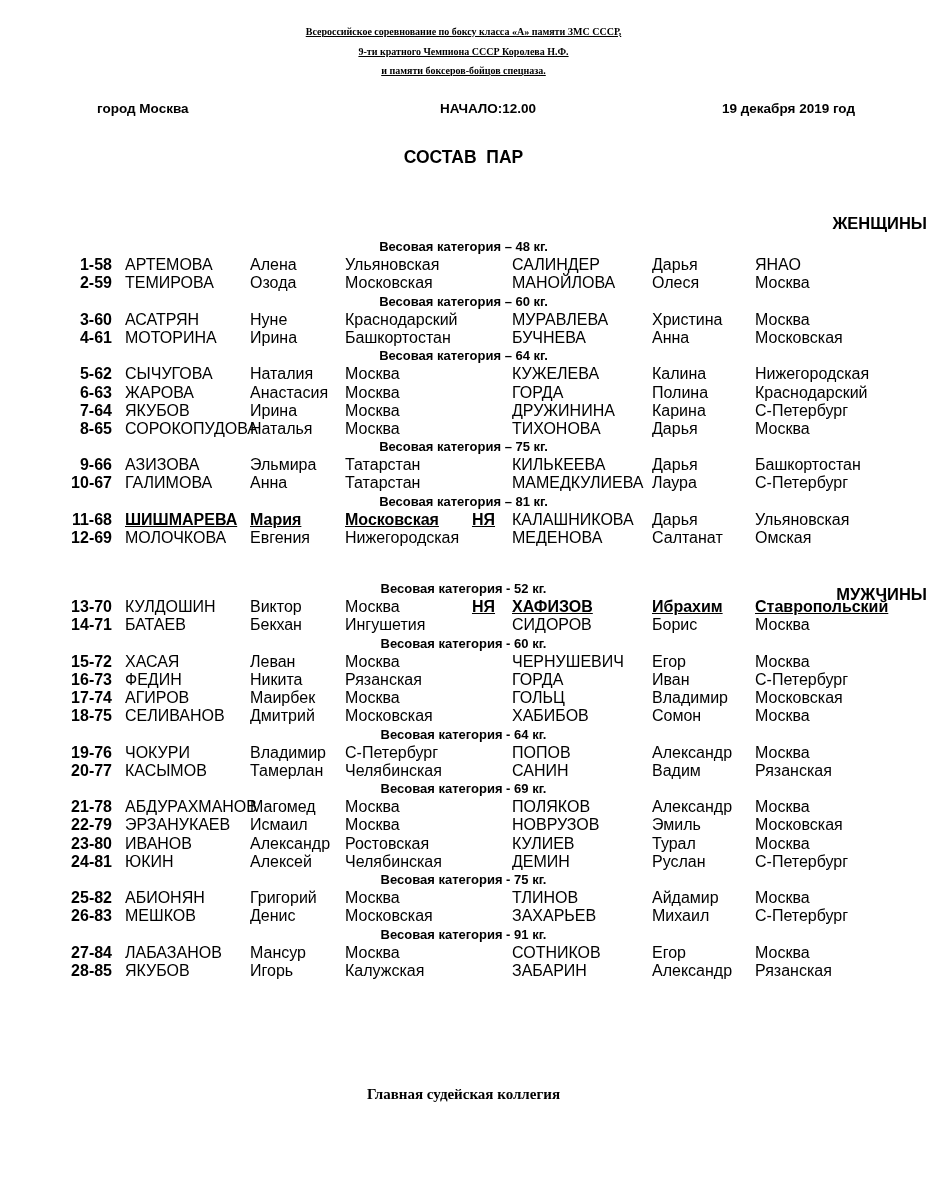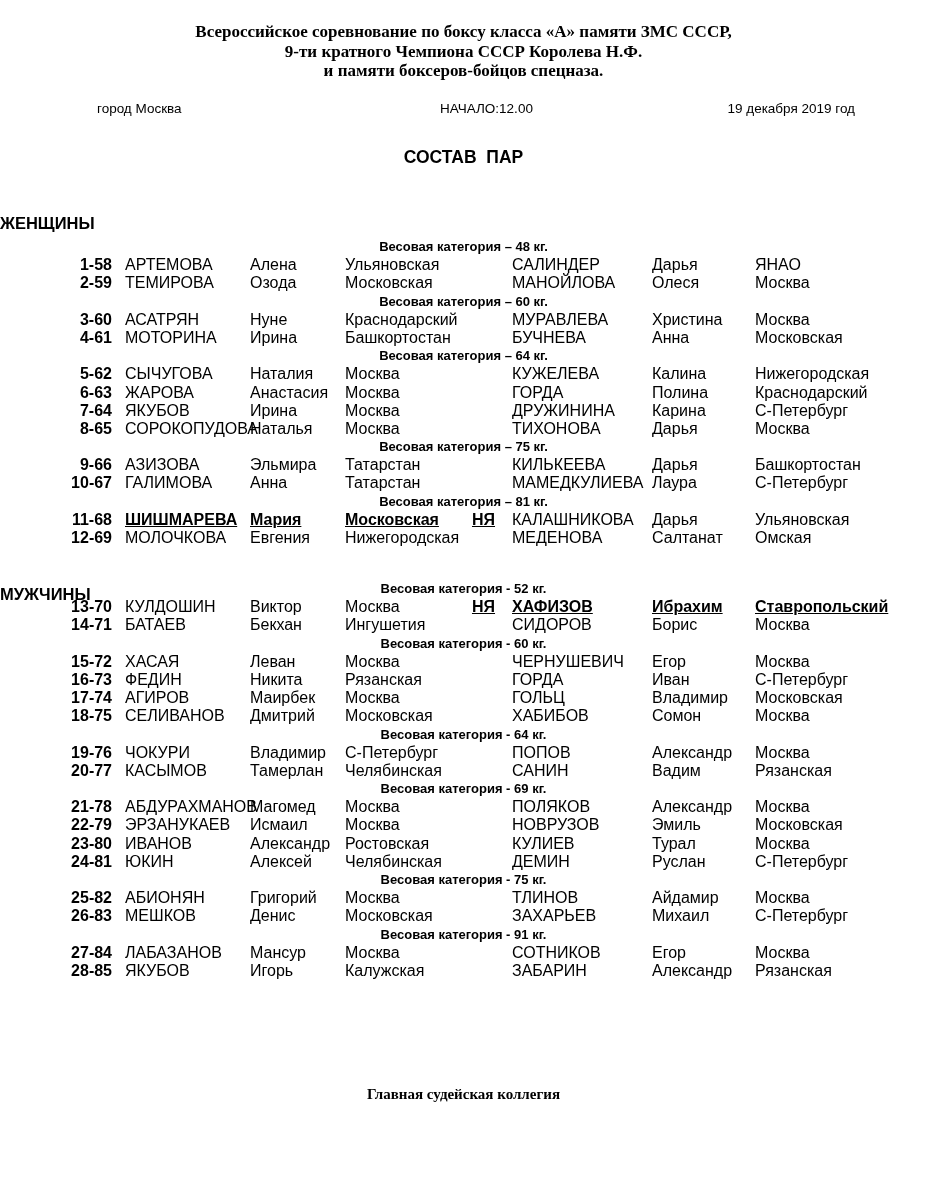--- a/index.html
+++ b/index.html
@@ -4,36 +4,36 @@
 <style>
   html,body { margin:0; padding:0; background:#ffffff; }
   .page {
     position:relative; width:927px; height:1200px; background:#ffffff;
     font-family:"Liberation Sans", sans-serif; color:#000;
     overflow:hidden;
   }
   .title-block {
     position:absolute; top:22px; left:0; width:100%;
     text-align:center; font-family:"Liberation Serif", serif;
-    font-weight:bold; font-size:17px; line-height:19.5px;
+    font-weight:bold; font-size:10px; line-height:19.5px;text-decoration:underline;
   }
   .info-row {
     position:absolute; top:101px; left:0; width:100%; height:18px;
-    font-weight:normal; font-size:13.5px;
+    font-weight:bold; font-size:13.5px;
   }
   .info-city { position:absolute; left:97px; }
   .info-start { position:absolute; left:440px; }
   .info-date { position:absolute; right:72px; }
   .sostav {
     position:absolute; top:147px; left:0; width:100%;
     text-align:center; font-weight:bold; font-size:17.5px; white-space:pre;
   }
   .section-heading {
     position:absolute; left:0; width:100%;
-    text-align:left; font-weight:bold; font-size:16.5px;
+    text-align:right; font-weight:bold; font-size:16.5px;
   }
   .section-heading.women { top:214px; }
   .section-heading.men   { top:585px; }
   .table { position:absolute; left:0; width:100%; }
   .table.women-table { top:238px; }
   .table.men-table   { top:580px; }
   .cat-line {
     height:18.2px; line-height:18.2px; text-align:center;
     font-weight:bold; font-size:13px;
   }

